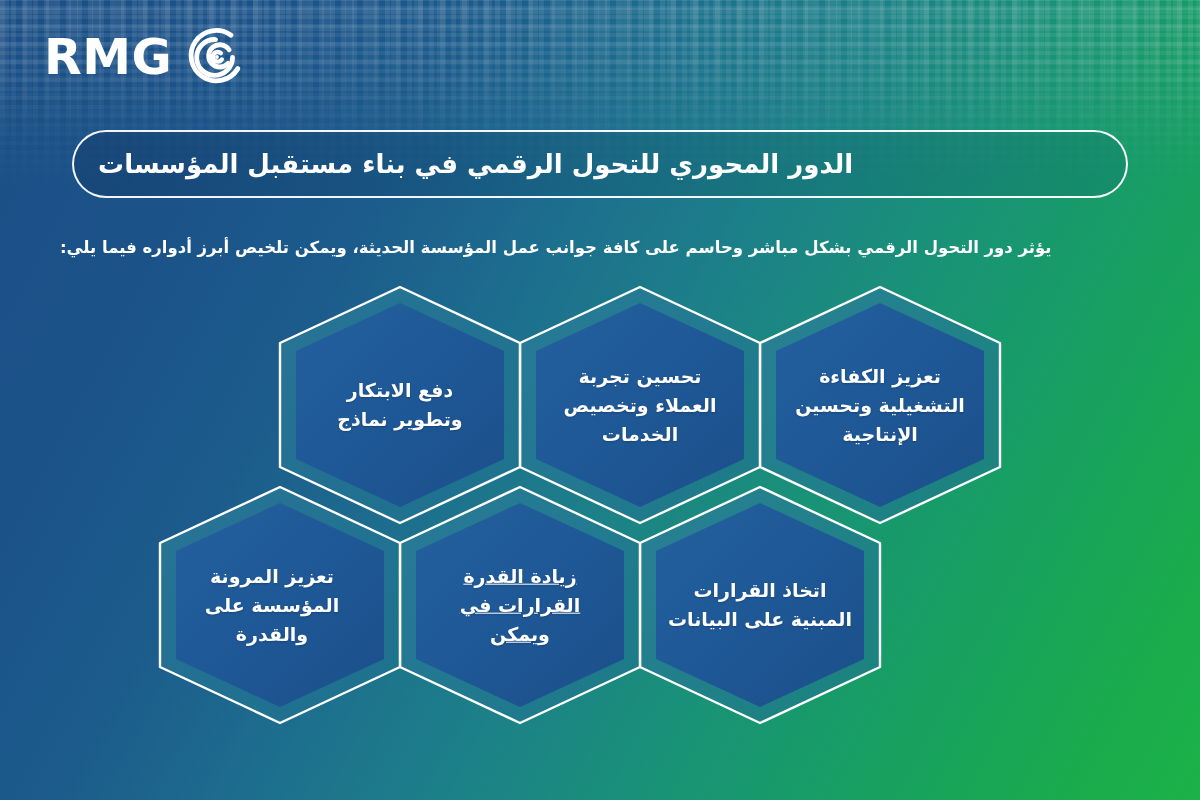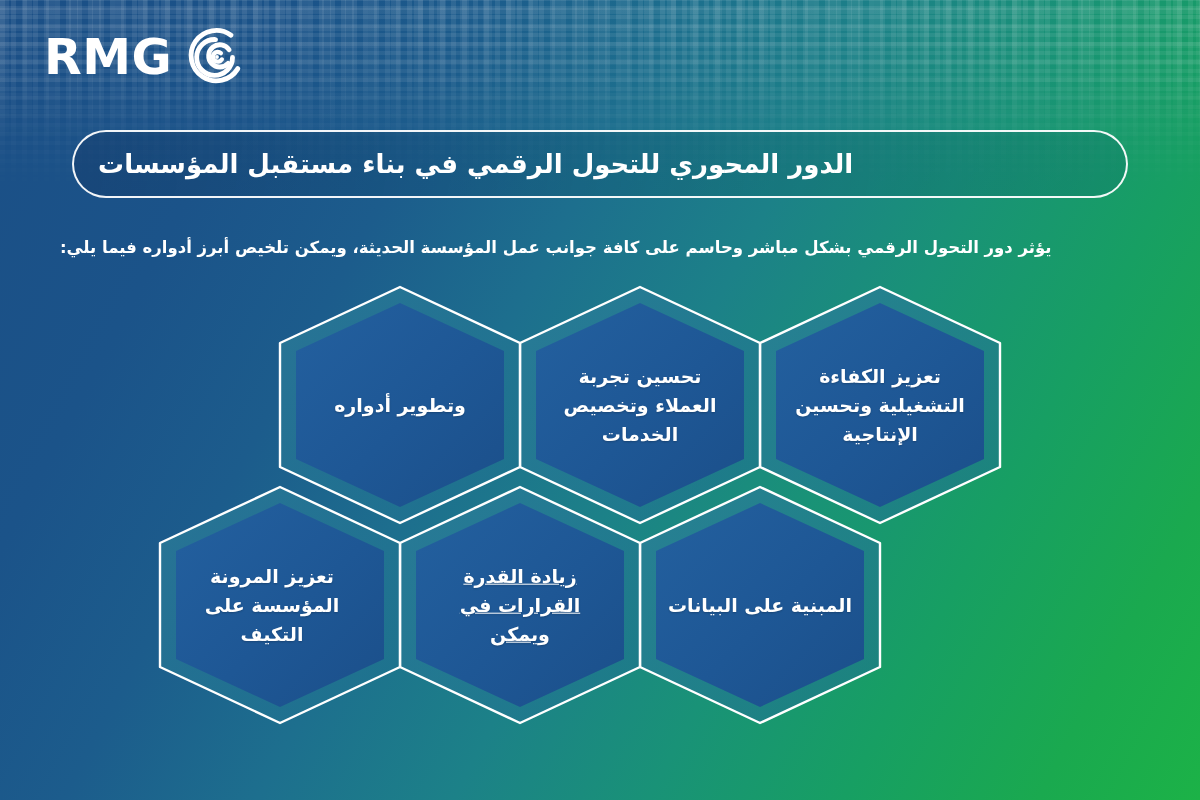--- a/index.html
+++ b/index.html
@@ -231,30 +231,32 @@
         <div>تعزيز الكفاءة</div>
         <div>التشغيلية وتحسين</div>
         <div>الإنتاجية</div>
       </div>
       <div class="hex-label" style="left: 640px; top: 405px;">
         <div>تحسين تجربة</div>
         <div>العملاء وتخصيص</div>
         <div>الخدمات</div>
       </div>
       <div class="hex-label" style="left: 400px; top: 405px;">
-        <div>وتطوير أدواره</div>
+        <div>دفع الابتكار</div>
+        <div>وتطوير نماذج</div>
       </div>
       <div class="hex-label" style="left: 760px; top: 605px;">
+        <div>اتخاذ القرارات</div>
         <div>المبنية على البيانات</div>
       </div>
       <div class="hex-label" style="left: 520px; top: 605px; text-decoration: underline;">
         <div>زيادة القدرة</div>
         <div>القرارات في</div>
         <div>ويمكن</div>
       </div>
       <div class="hex-label" style="left: 272px; top: 605px;">
         <div>تعزيز المرونة</div>
         <div>المؤسسة على</div>
-        <div>التكيف</div>
+        <div>والقدرة</div>
       </div>
     </div>
 
 </div>
 
 </body></html>

